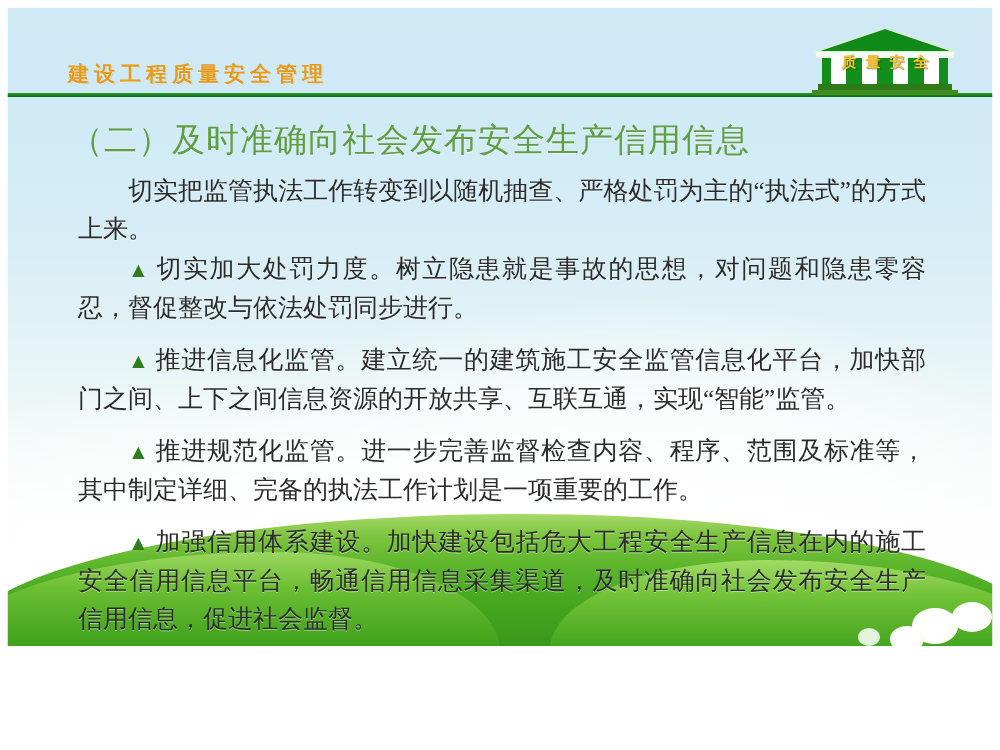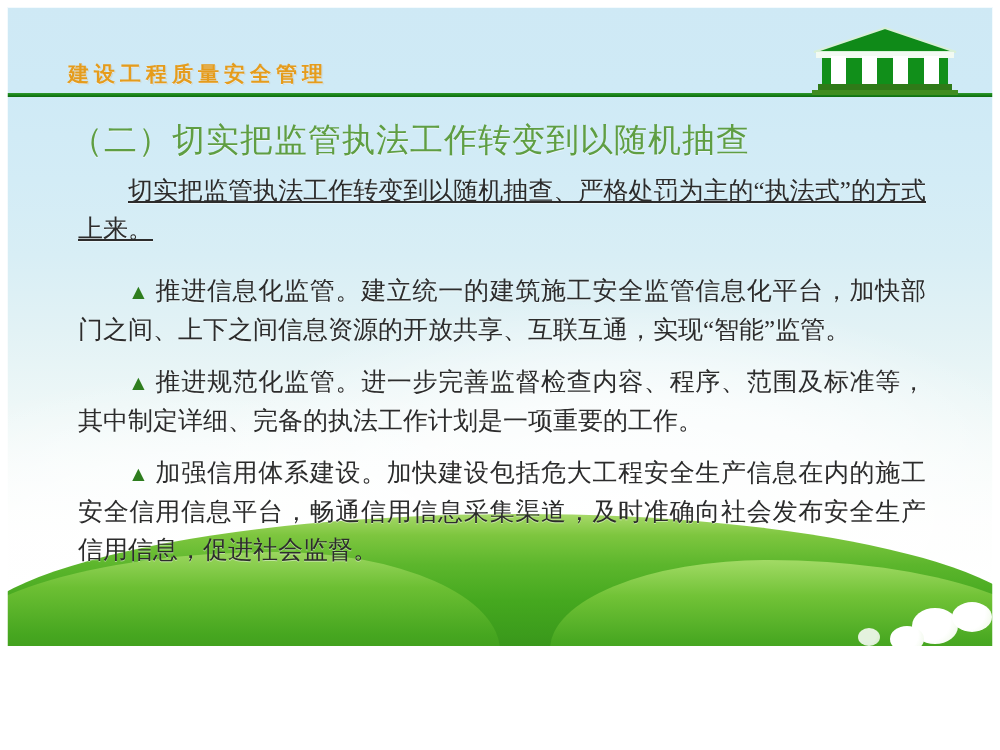--- a/index.html
+++ b/index.html
@@ -191,23 +191,22 @@
     left: 78px; top: 172px;
     width: 848px;
   }
 
   .para {
     font-size: 25px;
     line-height: 38px;
     color: #2c2c2c;
     text-align: justify;
     text-indent: 2em;
-    margin-bottom: 24px;
+    margin-bottom: 2px;
     text-shadow: 0 1px 0 rgba(255,255,255,0.45);
-    text-decoration: underline;
   }
 
   .bullet {
     position: relative;
     font-size: 25px;
     line-height: 38px;
     color: #2c2c2c;
     text-align: justify;
     text-indent: 2em;
     margin-bottom: 14px;
@@ -254,29 +253,33 @@
       <rect x="16" y="32" width="126" height="26" fill="#118f1a"></rect>
 
       <rect x="25" y="30" width="15" height="28" fill="#ffffff"></rect>
       <rect x="56" y="30" width="15" height="28" fill="#ffffff"></rect>
       <rect x="87" y="30" width="15" height="28" fill="#ffffff"></rect>
       <rect x="118" y="30" width="15" height="28" fill="#ffffff"></rect>
 
       <rect x="12" y="58" width="134" height="6" fill="#2f7a18"></rect>
       <rect x="6" y="64" width="146" height="5" fill="#3f8d1f"></rect>
     </svg>
+    <div class="logo-text">质量安全</div>
   </div>
 
-  <div class="slide-title">（二）切实把监管执法工作转变到以随机抽查</div>
+  <div class="slide-title">（二）及时准确向社会发布安全生产信用信息</div>
 
   <div class="body">
 
     <p class="para">切实把监管执法工作转变到以随机抽查、严格处罚为主的“执法式”的方式上来。</p>
 
 
+    <p class="bullet">
+      <span class="tri">▲</span><span>切实加大处罚力度。树立隐患就是事故的思想，对问题和隐患零容忍，督促整改与依法处罚同步进行。</span>
+    </p>
 
     <p class="bullet">
       <span class="tri">▲</span><span>推进信息化监管。建立统一的建筑施工安全监管信息化平台，加快部门之间、上下之间信息资源的开放共享、互联互通，实现“智能”监管。</span>
     </p>
 
     <p class="bullet">
       <span class="tri">▲</span><span>推进规范化监管。进一步完善监督检查内容、程序、范围及标准等，其中制定详细、完备的执法工作计划是一项重要的工作。</span>
     </p>
 
     <p class="bullet">

